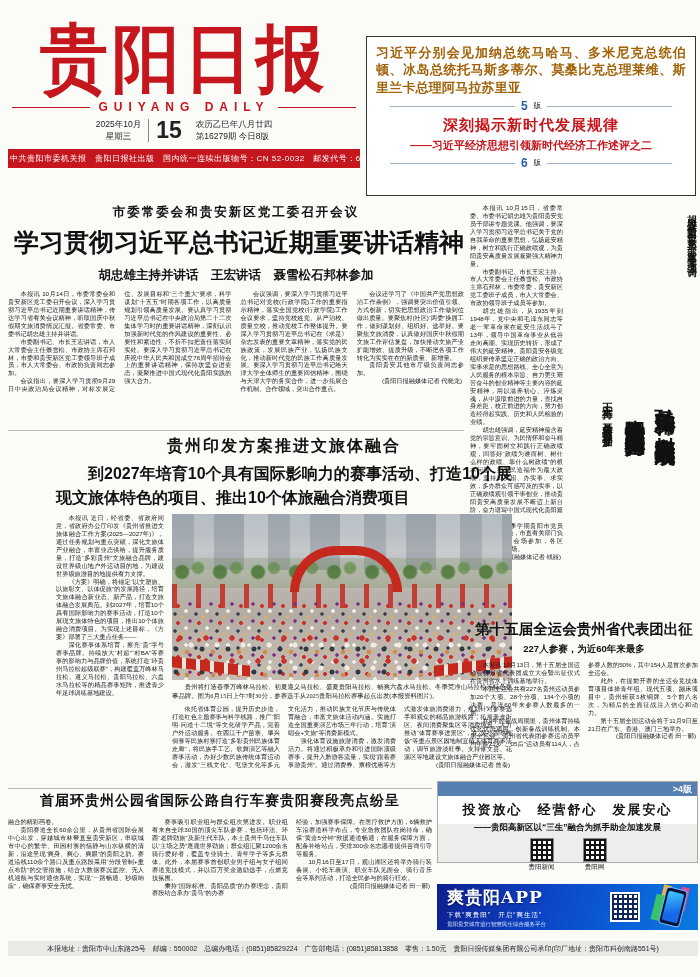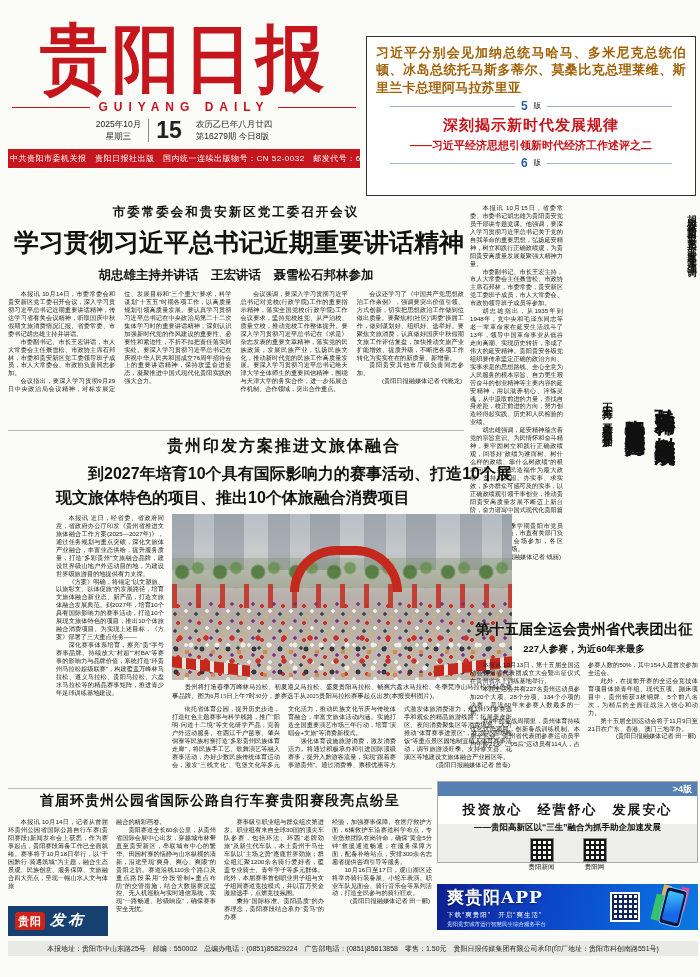--- a/index.html
+++ b/index.html
@@ -253,29 +253,20 @@
   </div>
   <div class="banner-qr"></div>
   <div class="banner-phone"></div>
 </div>
 
 <div class="abs hrule" style="left:8px;top:788px;width:424px;"></div>
 
 <div class="abs cycling">
   <div class="cyc-headline">首届环贵州公园省国际公路自行车赛贵阳赛段亮点纷呈</div>
   <div class="cyc-cols">
-    <div class="ccol ccol1 smalltext">
-      <div class="c1text">
-        <p>本报讯 10月14日，记者从首届环贵州公园省国际公路自行车赛(贵阳赛段)新闻发布会上获悉，作为赛事起点，贵阳赛段筹备工作已全面就绪。赛事将于10月18日举行，以“千园黔行·骑遇筑城”为主题，融合生态景观、民族创意、服务保障、文旅融合四大亮点，呈现一幅山水人文与体旅</p>
-      </div>
-      <div class="fabu-logo">
-        <span class="fabu-red">贵阳</span>
-        <span class="fabu-fb">发布</span>
-      </div>
-    </div>
     <div class="ccol smalltext">
       <p style="text-indent:0;">融合的精彩画卷。</p>
       <p>贵阳赛道全长60余公里，从贵州省国际会展中心出发，穿越城市林带直至贵安新区，串联城市中心的繁华、田园村寨的恬静与山水纵横的清新，沿途呈现“爽身、爽心、爽眼”的贵阳之韵。赛道沿线110余个路口及重点路段采用“分段管制+重点布防”的交管措施，结合大数据赛况监控、无人机巡航与实时通信系统，实现“一路畅通、秒级响应”，确保赛事安全无忧。</p>
     </div>
     <div class="ccol smalltext">
       <p>赛事吸引职业组与群众组次第进发。职业组有来自全球30国的顶尖车队参赛，包括环法、环西“老牌劲旅”及新生代车队，本土贵州千马仕车队以“主场之势”逐鹿世界劲旅；群众组汇聚1200余名骑行爱好者，覆盖专业骑士、青年学子等多元群体。此外，本届赛事首创职业男子组与女子组同赛道竞技模式，并以百万奖金激励选手，点燃竞技氛围。</p>
       <p>秉持“国际标准、贵阳品质”的办赛理念，贵阳赛段结合承办“贵马”的办赛</p>
     </div>
     <div class="ccol smalltext">
       <p style="text-indent:0;">经验，加强赛事保障。在医疗救护方面，6辆救护车沿赛道科学布点，专业急救团队在岗待命，确保“黄金5分钟”救援通道畅通；在服务保障方面，配备补给站点，安排300余名志愿者提供咨询引导等服务。</p>

